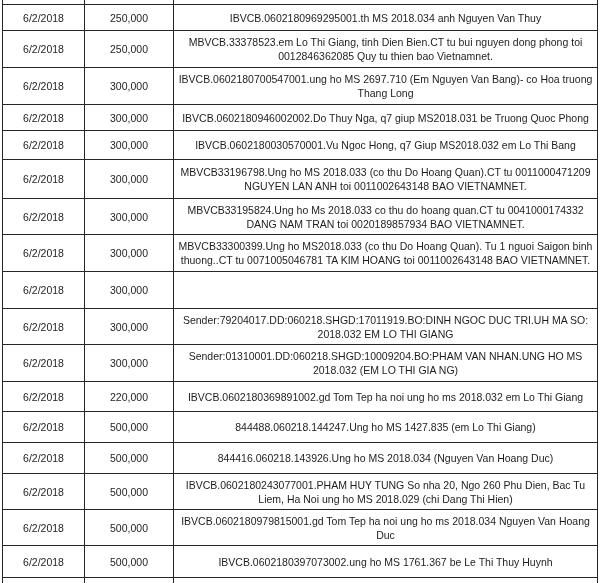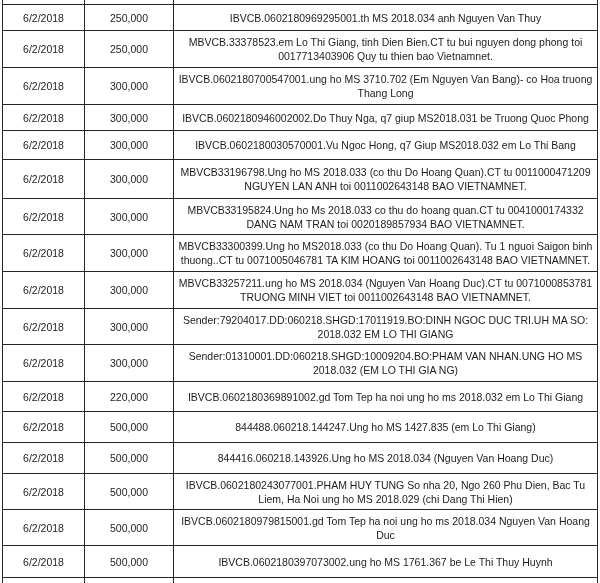--- a/index.html
+++ b/index.html
@@ -57,27 +57,27 @@
 
   <div class="row" style="height:26px">
     <div class="cell c-date">6/2/2018</div>
     <div class="cell c-amount">250,000</div>
     <div class="cell c-desc">IBVCB.0602180969295001.th MS 2018.034 anh Nguyen Van Thuy</div>
   </div>
 
   <div class="row" style="height:37px">
     <div class="cell c-date">6/2/2018</div>
     <div class="cell c-amount">250,000</div>
-    <div class="cell c-desc">MBVCB.33378523.em Lo Thi Giang, tinh Dien Bien.CT tu bui nguyen dong phong toi 0017713403906 Quy tu thien bao Vietnamnet.</div>
+    <div class="cell c-desc">MBVCB.33378523.em Lo Thi Giang, tinh Dien Bien.CT tu bui nguyen dong phong toi 0012846362085 Quy tu thien bao Vietnamnet.</div>
   </div>
 
   <div class="row" style="height:37px">
     <div class="cell c-date">6/2/2018</div>
     <div class="cell c-amount">300,000</div>
-    <div class="cell c-desc">IBVCB.0602180700547001.ung ho MS 3710.702 (Em Nguyen Van Bang)- co Hoa truong Thang Long</div>
+    <div class="cell c-desc">IBVCB.0602180700547001.ung ho MS 2697.710 (Em Nguyen Van Bang)- co Hoa truong Thang Long</div>
   </div>
 
   <div class="row" style="height:26px">
     <div class="cell c-date">6/2/2018</div>
     <div class="cell c-amount">300,000</div>
     <div class="cell c-desc">IBVCB.0602180946002002.Do Thuy Nga, q7 giup MS2018.031 be Truong Quoc Phong</div>
   </div>
 
   <div class="row" style="height:29px">
     <div class="cell c-date">6/2/2018</div>
@@ -99,21 +99,20 @@
 
   <div class="row" style="height:37px">
     <div class="cell c-date">6/2/2018</div>
     <div class="cell c-amount">300,000</div>
     <div class="cell c-desc">MBVCB33300399.Ung ho MS2018.033 (co thu Do Hoang Quan). Tu 1 nguoi Saigon binh thuong..CT tu 0071005046781 TA KIM HOANG toi 0011002643148 BAO VIETNAMNET.</div>
   </div>
 
   <div class="row" style="height:37px">
     <div class="cell c-date">6/2/2018</div>
     <div class="cell c-amount">300,000</div>
-    <div class="cell c-desc">MBVCB33257211.ung ho MS 2018.034 (Nguyen Van Hoang Duc).CT tu 0071000853781 TRUONG MINH VIET toi 0011002643148 BAO VIETNAMNET.</div>
   </div>
 
   <div class="row" style="height:36px">
     <div class="cell c-date">6/2/2018</div>
     <div class="cell c-amount">300,000</div>
     <div class="cell c-desc">Sender:79204017.DD:060218.SHGD:17011919.BO:DINH NGOC DUC TRI.UH MA SO: 2018.032 EM LO THI GIANG</div>
   </div>
 
   <div class="row" style="height:37px">
     <div class="cell c-date">6/2/2018</div>

